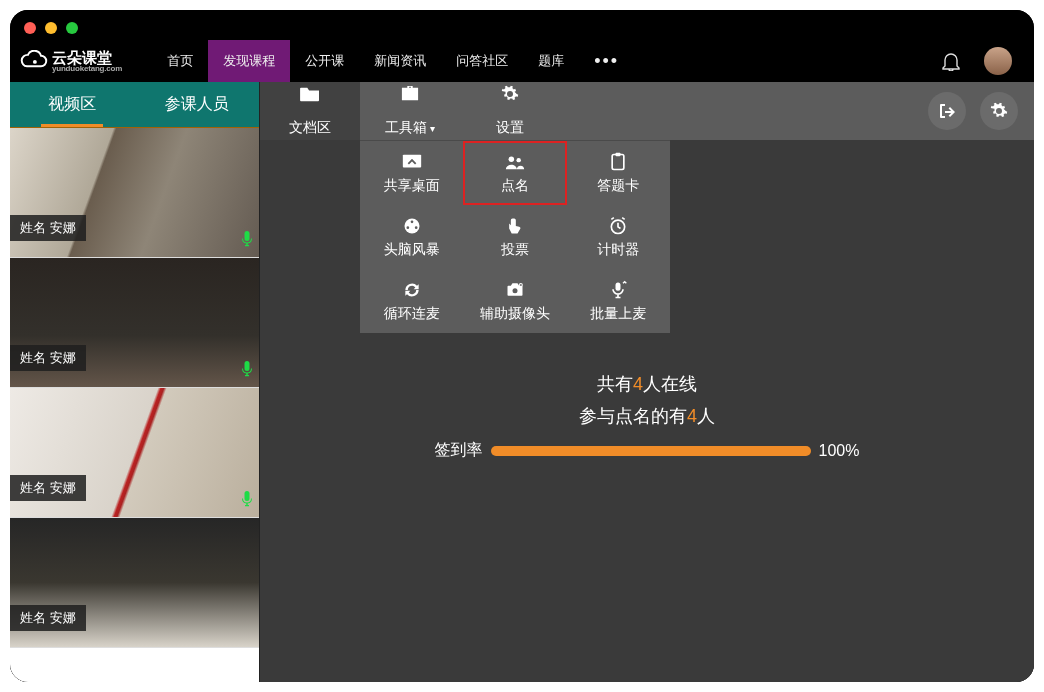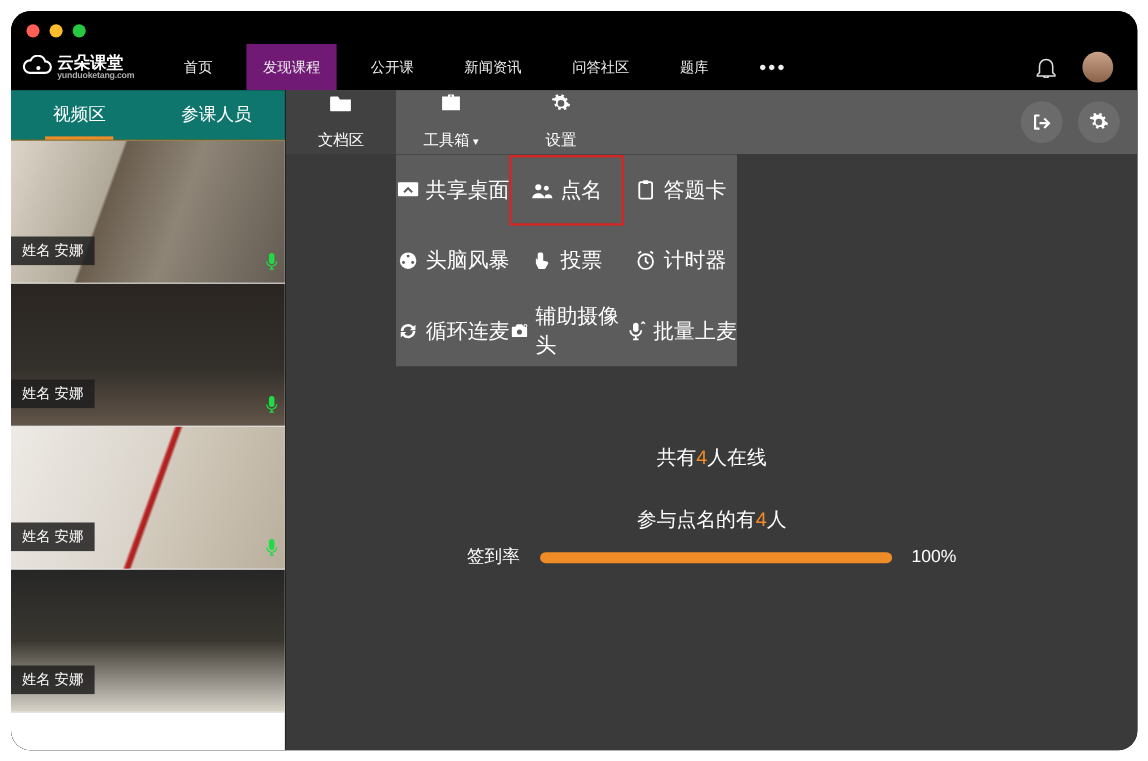--- a/index.html
+++ b/index.html
@@ -50,21 +50,21 @@
     .logo-icon {
       width: 28px; height: 22px;
     }
     .logo-text {
       display: flex; flex-direction: column; line-height: 1;
       font-size: 15px; font-weight: bold;
     }
     .logo-sub { font-size: 8px; color: #aaa; letter-spacing: -0.2px; }
     .nav {
       display: flex;
-      gap: 16px;
+      gap: 0;
     }
     .nav-item {
       padding: 0 15px;
       height: 42px;
       display: flex;
       align-items: center;
       font-size: 13px;
       color: #eee;
       cursor: pointer;
     }
@@ -200,51 +200,50 @@
       background: #5c5c5c;
       width: 310px;
       margin-left: 100px;
       display: grid;
       grid-template-columns: repeat(3, 1fr);
       border-top: 1px solid #4a4a4a;
     }
     .tool {
       height: 64px;
       display: flex;
-      flex-direction: row;
+      flex-direction: column;
       align-items: center;
       justify-content: center;
       color: #fff;
       gap: 5px;
-      font-size: 19px;
+      font-size: 14px;
       cursor: pointer;
     }
     .tool.highlight {
       border: 2px solid #d22;
     }
     .tool svg { width: 22px; height: 20px; fill: #fff; }
 
     .roll-area {
       position: absolute;
       left: 0; right: 0;
       top: 290px;
       text-align: center;
       color: #fff;
     }
     .roll-line {
       font-size: 18px;
       margin-bottom: 8px;
-      margin-top: 32px;
     }
     .num { color: #f08c28; }
     .prog-row {
       display: flex;
       align-items: center;
       justify-content: center;
-      gap: 18px;
+      gap: 8px;
       margin-top: 12px;
       font-size: 16px;
     }
     .prog-bar {
       width: 320px; height: 10px; border-radius: 5px;
       background: #f08c28;
     }
     .redo-btn {
       margin: 28px auto 0;
       width: 165px; height: 44px;

